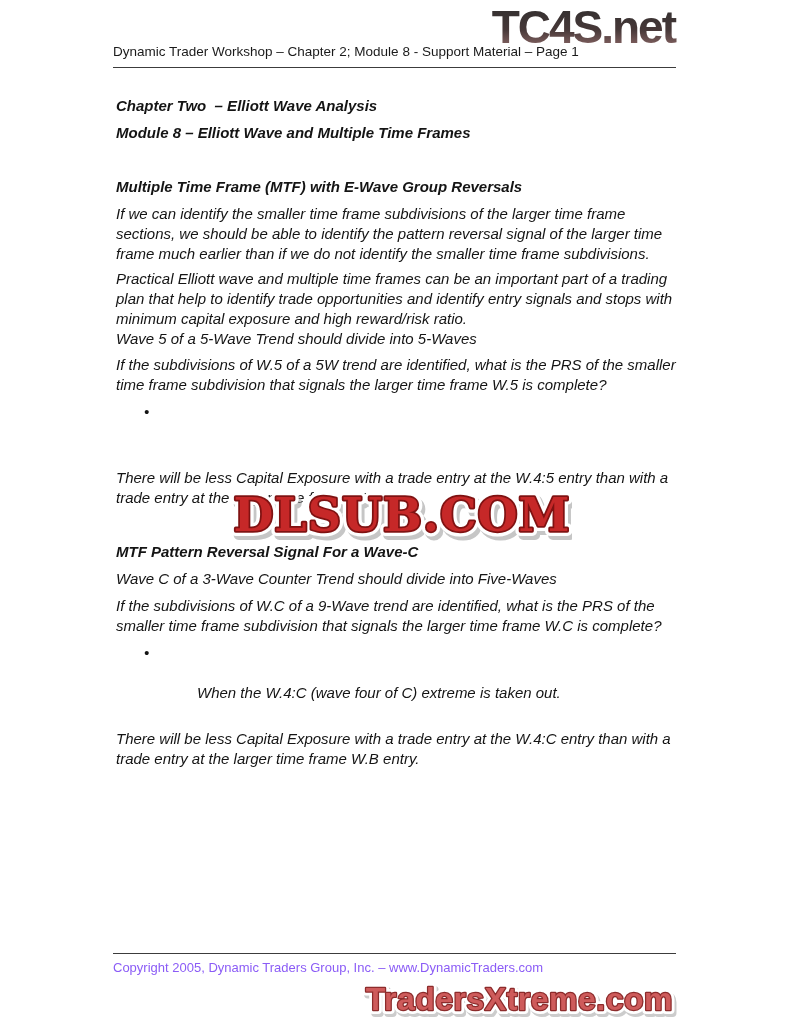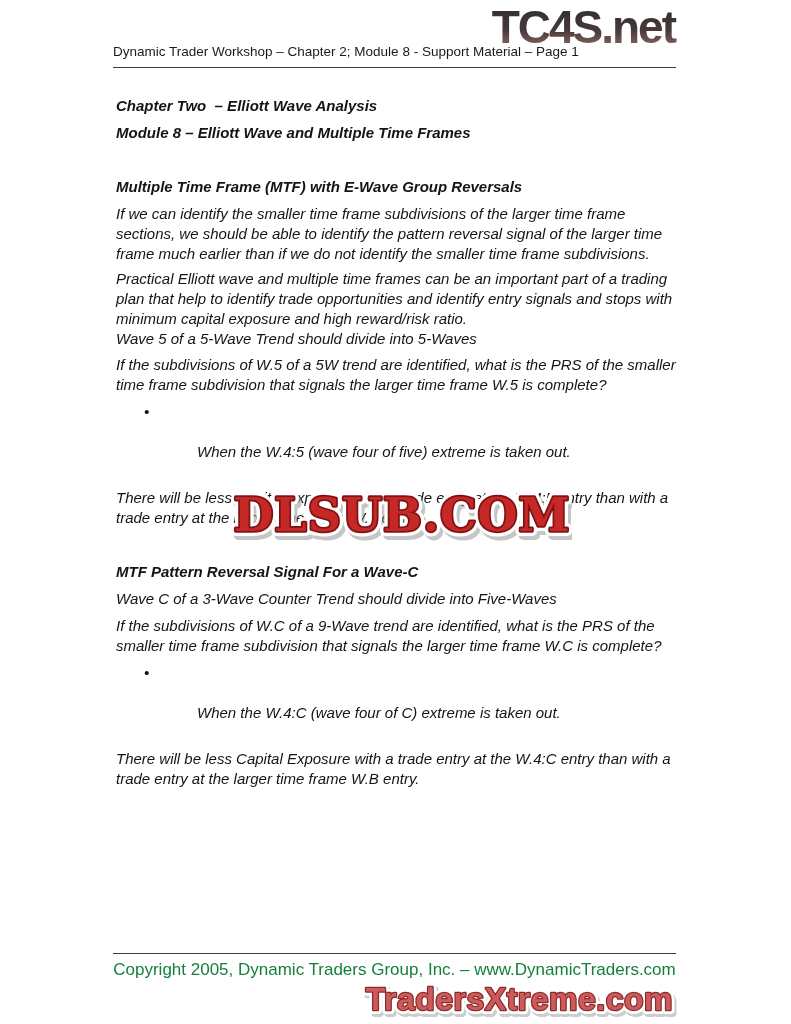--- a/index.html
+++ b/index.html
@@ -86,23 +86,23 @@
     left: 113px;
     top: 953px;
     width: 563px;
     border-top: 1.5px solid #3c3c3c;
   }
   .copyright {
     position: absolute;
     left: 113px;
     top: 960px;
     width: 563px;
-    text-align: center;
-    font-size: 17px;
-    color: #15803d;
+    text-align: left;
+    font-size: 13px;
+    color: #8b5cf6;
     white-space: pre-wrap;
   }
 </style>
 </head>
 <body>
 
 <div id="page">
 
   <div class="tc4s-wm">
     <svg width="206" height="52" viewBox="0 0 206 52">
@@ -126,21 +126,20 @@
     <h1 class="bold module-title">Module 8 – Elliott Wave and Multiple Time Frames</h1>
 
     <h2 class="bold s1-heading">Multiple Time Frame (MTF) with E-Wave Group Reversals</h2>
     <p class="s1-p1">If we can identify the smaller time frame subdivisions of the larger time frame sections, we should be able to identify the pattern reversal signal of the larger time frame much earlier than if we do not identify the smaller time frame subdivisions.</p>
     <p class="s1-p2">Practical Elliott wave and multiple time frames can be an important part of a trading plan that help to identify trade opportunities and identify entry signals and stops with minimum capital exposure and high reward/risk ratio.</p>
 
     <p class="s2-sub">Wave 5 of a 5-Wave Trend should divide into 5-Waves</p>
     <p class="s2-p1">If the subdivisions of W.5 of a 5W trend are identified, what is the PRS of the smaller time frame subdivision that signals the larger time frame W.5 is complete?</p>
     <p class="s2-bullet bullet-item">
       <span class="bullet-glyph">•</span>
-      <span>When the W.4:5 (wave four of five) extreme is taken out.</span>
     </p>
     <p class="s2-p2">There will be less Capital Exposure with a trade entry at the W.4:5 entry than with a trade entry at the larger time frame W.4 entry.</p>
 
     <h2 class="bold s3-heading">MTF Pattern Reversal Signal For a Wave-C</h2>
     <p class="s3-sub">Wave C of a 3-Wave Counter Trend should divide into Five-Waves</p>
     <p class="s3-p1">If the subdivisions of W.C of a 9-Wave trend are identified, what is the PRS of the smaller time frame subdivision that signals the larger time frame W.C is complete?</p>
     <p class="s3-bullet bullet-item">
       <span class="bullet-glyph">•</span>
       <span>When the W.4:C (wave four of C) extreme is taken out.</span>
     </p>

